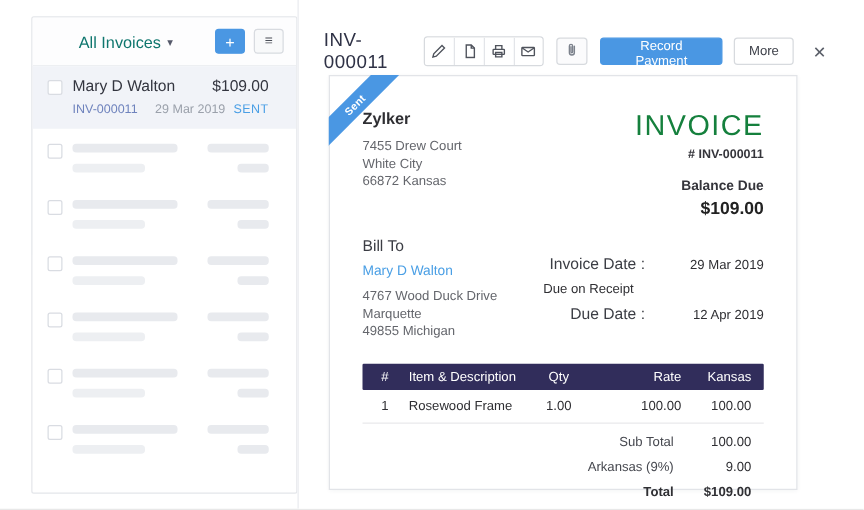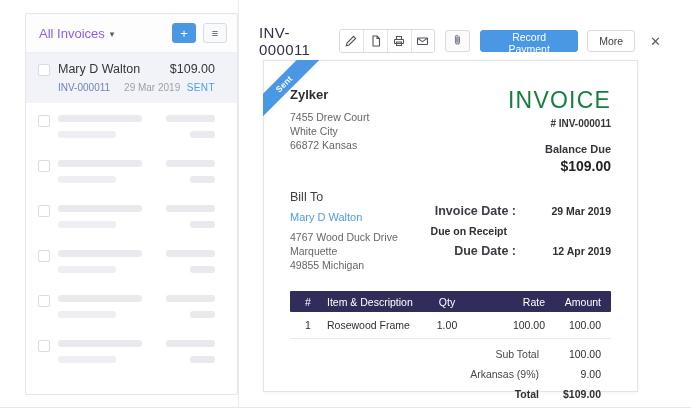--- a/index.html
+++ b/index.html
@@ -13,21 +13,21 @@
   html,body{background:#fff;}
   body{font-family:"Liberation Sans","DejaVu Sans",sans-serif;color:#333;}
   .stage{position:relative;width:691px;height:408px;background:#fff;border-bottom:1px solid #e8e8e8;overflow:hidden;}
 
   
   .sidebar{position:absolute;left:25px;top:13px;width:213px;height:382px;background:#fff;
            border:1px solid #e4e6ea;border-radius:2px;display:flex;flex-direction:column;overflow:hidden;}
   .sb-header{height:39px;flex:0 0 39px;display:flex;align-items:center;padding:0 10px 0 13px;
              border-bottom:1px solid #edeff2;background:#fdfdfe;}
   .sb-title{display:flex;align-items:center;gap:5px;cursor:pointer;}
-  .sb-title .label{font-size:13px;color:#8b5cf6;}
+  .sb-title .label{font-size:13px;color:#0f766e;margin-left:24px;}
   .sb-title .caret{font-size:9px;color:#55596a;margin-top:2px;}
   .sb-actions{margin-left:auto;display:flex;gap:7px;}
   .btn-add{width:24px;height:20px;border:1px solid var(--accent);background:var(--accent);color:#fff;
            border-radius:3px;font-size:13px;line-height:1;cursor:pointer;display:flex;align-items:center;justify-content:center;}
   .btn-menu{width:24px;height:20px;border:1px solid #d8dbe0;background:#f8f9fa;color:#4a4e57;
             border-radius:3px;font-size:11px;line-height:1;cursor:pointer;display:flex;align-items:center;justify-content:center;}
 
   .inv-item{display:flex;padding:9px 22px 10px 12px;background:#f1f3f8;cursor:pointer;}
   .cb{flex:0 0 12px;width:12px;height:12px;border:1px solid #d9dce2;border-radius:2px;background:#fff;margin:2px 8px 0 0;}
   .inv-body{flex:1;min-width:0;}
@@ -83,21 +83,21 @@
   .doc-title{font-size:23px;color:#15803d;letter-spacing:1.2px;font-weight:400;}
   .doc-number{margin-top:4px;font-size:10px;font-weight:bold;color:#35353b;}
   .bd-label{margin-top:14px;font-size:11px;font-weight:bold;color:#35353b;}
   .bd-amount{margin-top:3px;font-size:14px;font-weight:bold;color:#222;}
 
   .inv-mid{display:flex;justify-content:space-between;align-items:center;margin-top:16px;}
   .billto-label{font-size:12.5px;color:#3b3d44;}
   .billto-name{margin-top:7px;font-size:11px;color:var(--link);cursor:pointer;display:inline-block;}
   .billto-addr{margin-top:5px;font-size:10.5px;color:#64666c;line-height:14px;}
   .meta{display:flex;flex-direction:column;gap:7px;padding-bottom:1px;}
-  .meta-row{display:flex;align-items:baseline;font-weight:bold;}
+  .meta-row{display:flex;align-items:baseline;}
   .meta-label{width:104px;text-align:right;font-size:12.5px;color:#3b3d44;}
   .meta-value{width:95px;text-align:right;font-size:10.5px;color:#2f2f33;}
 
   .table{margin-top:19px;}
   .thead{display:flex;align-items:center;height:21px;background:var(--table-header-bg);color:#fff;
          font-size:10.5px;padding:0 10px 0 15px;border-radius:1px;}
   .trow{display:flex;align-items:center;height:27px;font-size:10.5px;color:#2f2f33;
         padding:0 10px 0 15px;border-bottom:1px solid #e9e9eb;}
   .col-num{width:22px;}
   .col-item{flex:1;}
@@ -324,21 +324,21 @@
             </div>
           </div>
         </div>
 
         <div class="table">
           <div class="thead">
             <span class="col-num">#</span>
             <span class="col-item">Item &amp; Description</span>
             <span class="col-qty">Qty</span>
             <span class="col-rate">Rate</span>
-            <span class="col-amt">Amount</span>
+            <span class="col-amt">Kansas</span>
           </div>
           <div class="trow">
             <span class="col-num">1</span>
             <span class="col-item">Rosewood Frame</span>
             <span class="col-qty">1.00</span>
             <span class="col-rate">100.00</span>
             <span class="col-amt">100.00</span>
           </div>
         </div>
 

